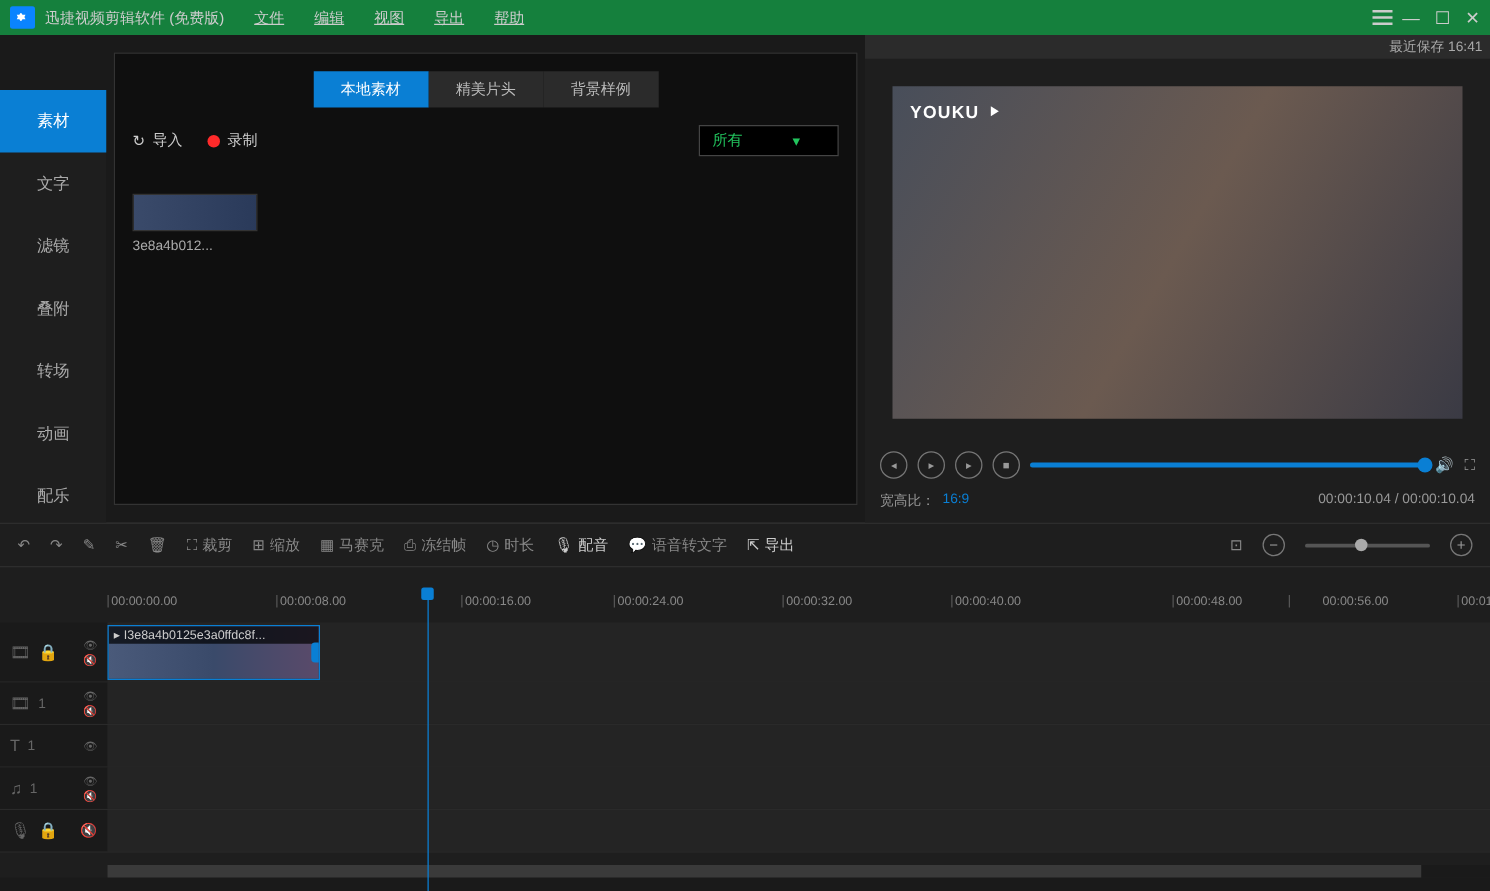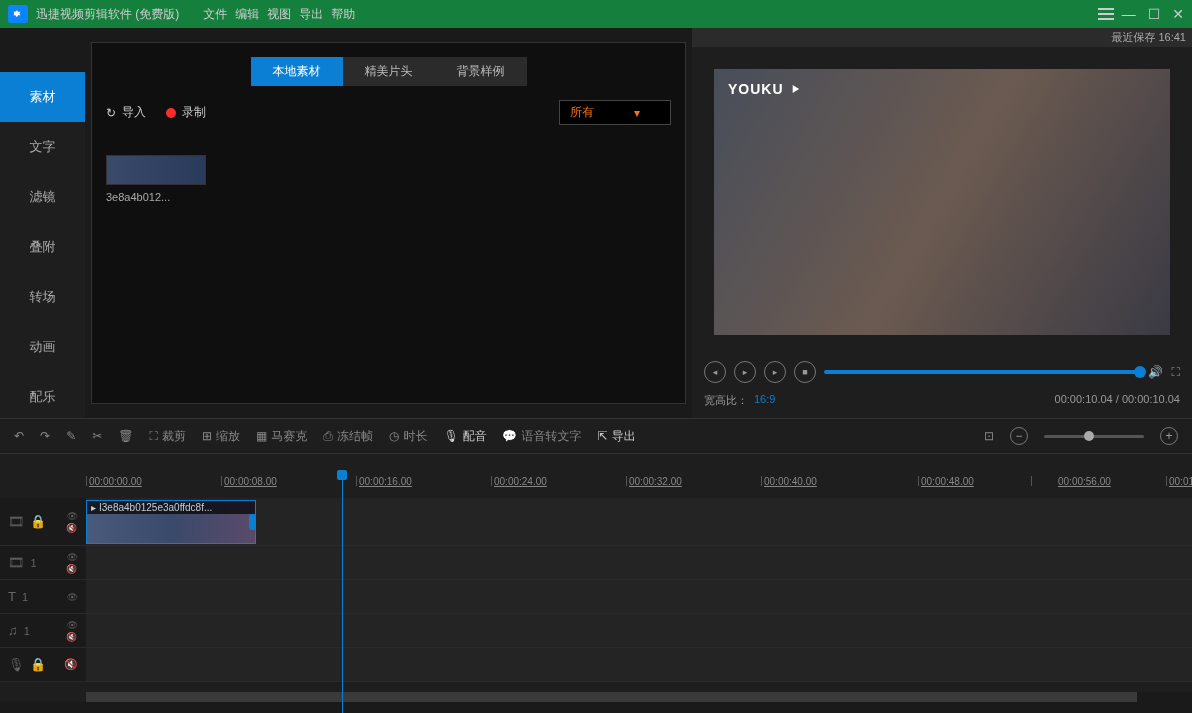--- a/index.html
+++ b/index.html
@@ -3,21 +3,21 @@
 <meta charset="utf-8">
 <style>
 * { margin: 0; padding: 0; box-sizing: border-box; font-family: "Microsoft YaHei", sans-serif; }
 body { background: #1a1a1a; color: #ccc; overflow: hidden; width: 1192px; height: 713px; font-size: 12px; }
 
 
 .titlebar { height: 28px; background: #15803d; display: flex; align-items: center; padding: 0 8px; }
 .titlebar .app-icon { width: 20px; height: 18px; background: #0a84ff; border-radius: 2px; display: flex; align-items: center; justify-content: center; margin-right: 8px; }
 .titlebar .app-icon svg { width: 12px; height: 12px; }
 .titlebar .title-text { color: #ccc; font-size: 12px; }
-.menubar { display: flex; gap: 8px; margin-left: 24px; }
+.menubar { display: flex; gap: 24px; margin-left: 24px; text-decoration: underline; }
 .menubar-item { color: #ccc; cursor: pointer; }
 .titlebar .spacer { flex: 1; }
 .win-controls { display: flex; gap: 12px; align-items: center; }
 .win-controls span { cursor: pointer; font-size: 14px; color: #ccc; }
 .big-menu-icon { display: flex; flex-direction: column; gap: 3px; margin-right: 8px; }
 .big-menu-icon div { width: 16px; height: 2px; background: #ccc; }
 
 
 .upper { display: flex; height: 390px; }
 .left-tabs { width: 85px; background: #1e1e1e; margin-top: 44px; }
@@ -25,21 +25,21 @@
 .left-tab.active { background: #0a7fd4; color: #fff; }
 
 .media-panel { flex: 1; background: #0f0f0f; padding: 14px; display: flex; flex-direction: column; border: 1px solid #333; margin: 14px 6px 14px 6px; }
 .media-tabs { display: flex; gap: 0; justify-content: center; }
 .media-tab { padding: 6px 22px; background: #2b2b2b; color: #bbb; cursor: pointer; font-size: 12px; }
 .media-tab.active { background: #0a7fd4; color: #fff; }
 .media-toolbar { display: flex; align-items: center; margin-top: 14px; gap: 20px; }
 .import-btn, .record-btn { display: flex; align-items: center; gap: 6px; cursor: pointer; color: #ccc; }
 .record-btn .dot { width: 10px; height: 10px; border-radius: 50%; background: #ff2a2a; }
 .media-toolbar .spacer { flex: 1; }
-.filter-select { background: #000; border: 1px solid #444; color: #f97316; padding: 3px 30px 3px 10px; position: relative; display: flex; align-items: center; gap: 40px; cursor: pointer; }
+.filter-select { background: #000; border: 1px solid #444; color: #22c55e; padding: 3px 30px 3px 10px; position: relative; display: flex; align-items: center; gap: 40px; cursor: pointer; }
 .media-thumbs { margin-top: 30px; display: flex; gap: 12px; }
 .thumb { width: 100px; }
 .thumb-img { width: 100px; height: 30px; background: linear-gradient(90deg, #3a4a6a, #2a3a5a); border: 1px solid #333; }
 .thumb-label { color: #aaa; font-size: 11px; margin-top: 6px; white-space: nowrap; overflow: hidden; text-overflow: ellipsis; }
 
 
 .import-dropdown { position: absolute; background: #fff; color: #222; top: 120px; left: 118px; width: 108px; border: 1px solid #888; z-index: 10; box-shadow: 0 2px 6px rgba(0,0,0,0.5); }
 .import-dropdown div { padding: 6px 12px; cursor: pointer; font-size: 12px; }
 
 
@@ -60,21 +60,21 @@
 .mid-tool { display: flex; align-items: center; gap: 4px; color: #888; cursor: pointer; font-size: 12px; }
 .mid-tool.enabled { color: #ccc; }
 .mid-toolbar .spacer { flex: 1; }
 .zoom-slider { width: 100px; height: 3px; background: #555; position: relative; border-radius: 2px; }
 .zoom-slider-handle { position: absolute; left: 40px; top: -4px; width: 10px; height: 10px; background: #aaa; border-radius: 50%; }
 .circle-btn { width: 18px; height: 18px; border: 1.5px solid #777; border-radius: 50%; display: flex; align-items: center; justify-content: center; font-size: 12px; color: #999; cursor: pointer; }
 
 
 .timeline { flex: 1; background: #1e1e1e; display: flex; flex-direction: column; }
 .ruler { height: 24px; display: flex; position: relative; margin-left: 86px; }
-.ruler-mark { position: absolute; color: #888; font-size: 10px; top: 2px; border-left: 1px solid #555; padding-left: 2px; height: 10px; text-decoration: underline; }
+.ruler-mark { position: absolute; color: #888; font-size: 10px; top: 2px; border-left: 1px solid #555; padding-left: 2px; height: 10px; }
 .playhead { position: absolute; left: 256px; top: 0; width: 1px; height: 250px; background: #0a7fd4; z-index: 5; }
 .playhead-head { position: absolute; top: -4px; left: -5px; width: 10px; height: 10px; background: #0a7fd4; border-radius: 2px; }
 
 .tracks { position: relative; }
 .track { height: 48px; display: flex; border-bottom: 1px solid #2a2a2a; }
 .track.small { height: 34px; }
 .track-head { width: 86px; background: #1a1a1a; display: flex; align-items: center; gap: 6px; padding: 0 8px; color: #666; font-size: 11px; }
 .track-body { flex: 1; background: #242424; position: relative; }
 .clip { position: absolute; left: 0; top: 2px; height: 44px; width: 170px; background: linear-gradient(90deg, #4a5a7a, #3a4a6a, #5a4a6a); border: 1px solid #0a7fd4; display: flex; align-items: flex-start; overflow: hidden; }
 .clip-label { position: absolute; top: 0; left: 0; right: 0; background: rgba(0,0,0,0.7); color: #ccc; font-size: 10px; padding: 1px 4px; white-space: nowrap; overflow: hidden; text-overflow: ellipsis; display: flex; align-items: center; gap: 3px; }
@@ -211,25 +211,25 @@
   </div>
   <span class="circle-btn">+</span>
 </div>
 
 <div class="timeline">
   <div style="height:20px"></div>
   <div class="ruler">
     <div id="ruler-marks">
         <div class="ruler-mark" style="left: 0px;">00:00:00.00</div>
         <div class="ruler-mark" style="left: 135px;">00:00:08.00</div>
-        <div class="ruler-mark" style="left: 270px;">00:00:16.00</div>
+        <div class="ruler-mark" style="left: 283px;">00:00:16.00</div>
         <div class="ruler-mark" style="left: 405px;">00:00:24.00</div>
         <div class="ruler-mark" style="left: 540px;">00:00:32.00</div>
         <div class="ruler-mark" style="left: 675px;">00:00:40.00</div>
-        <div class="ruler-mark" style="left: 832px;">00:00:48.00</div>
+        <div class="ruler-mark" style="left: 852px;">00:00:48.00</div>
         <div class="ruler-mark" style="left: 945px; padding-left: 26px;">00:00:56.00</div>
         <div class="ruler-mark" style="left: 1080px;">00:01</div>
       </div>
     <div class="playhead">
       <div class="playhead-head"></div>
     </div>
   </div>
   <div class="tracks">
     <div class="track">
       <div class="track-head">

